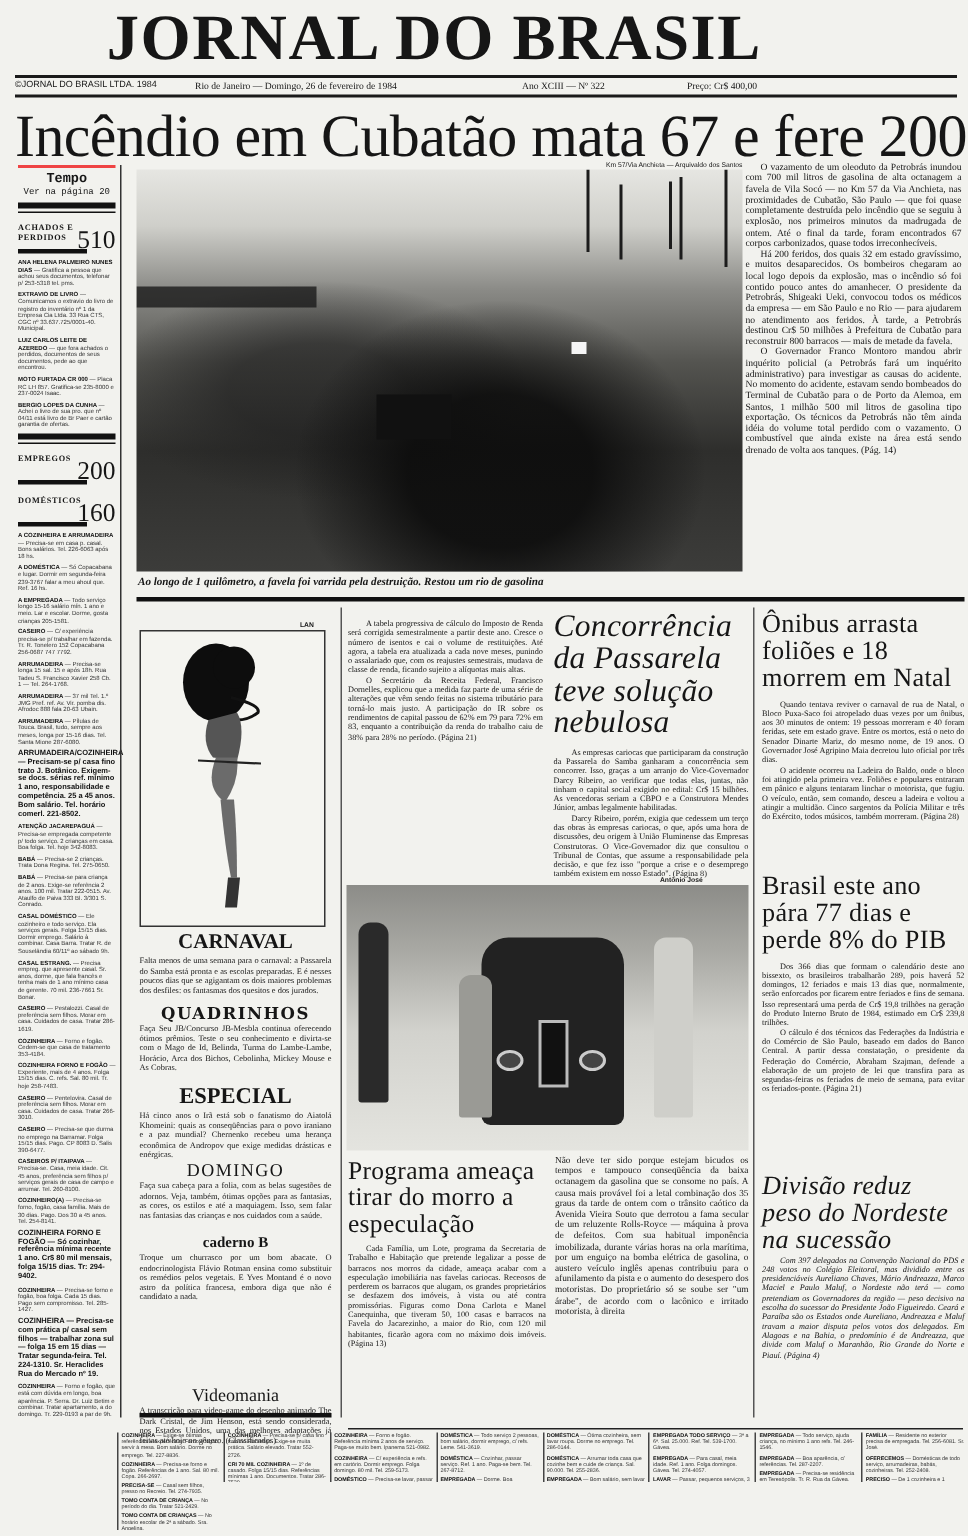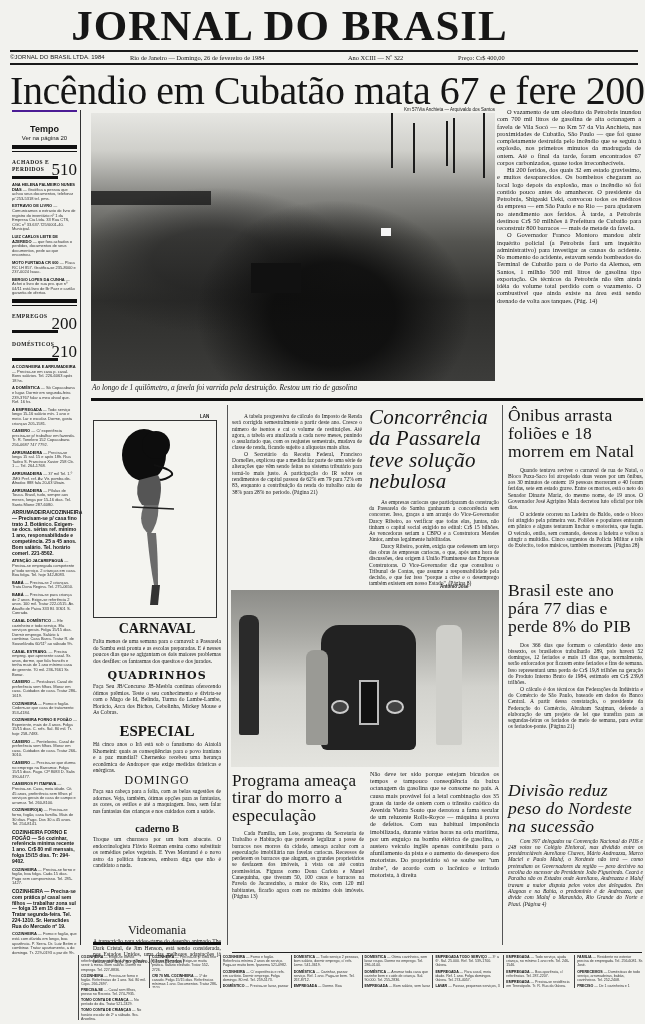--- a/index.html
+++ b/index.html
@@ -11,21 +11,21 @@
   .rule-top { position: absolute; left: 10px; top: 50px; width: 628px; height: 2px; background: #1a1a1a; }
   .dateline { position: absolute; left: 10px; top: 53px; width: 628px; height: 10px; font-size: 6px; font-family: "Liberation Sans", sans-serif; }
   .dateline span { position: absolute; top: 1px; white-space: nowrap; }
   .rule-bot { position: absolute; left: 10px; top: 63px; width: 628px; height: 2px; background: #1a1a1a; }
 
   .headline { position: absolute; left: 10px; top: 70px; width: 630px; font-size: 40px; line-height: 42px; white-space: nowrap; letter-spacing: -0.4px; }
 
   
   .leftcol { position: absolute; left: 12px; top: 110px; width: 65px; font-family: "Liberation Sans", sans-serif; font-size: 4px; line-height: 4.6px; }
   .vrule { position: absolute; left: 80px; top: 110px; width: 1px; height: 835px; background: #333; }
-  .tempo { text-align: center; font-family: Liberation Sans, sans-serif; border-top: 2px solid #4c1d95; padding-top: 12px; }
+  .tempo { text-align: center; font-family: Liberation Mono, monospace; border-top: 2px solid #ef4444; padding-top: 2px; }
   .tempo .t1 { font-size: 9px; font-weight: bold; line-height: 10px; }
   .tempo .t2 { font-size: 6px; line-height: 8px; }
   .thickbar { height: 4px; background: #111; margin: 3px 0 2px 0; }
   .thinbar { height: 1px; background: #111; margin-bottom: 3px; }
   .sect { position: relative; height: 28px; font-family: "Liberation Serif", serif; }
   .sect .sname { position: absolute; left: 0; top: 4px; font-size: 5.5px; font-weight: bold; letter-spacing: 0.5px; line-height: 7px; width: 40px; }
   .sect .snum { position: absolute; right: 0; top: 6px; font-size: 17px; line-height: 18px; }
   .sect .sbar { position: absolute; left: 0; bottom: 4px; width: 46px; height: 3px; background: #111; }
   .ad { margin-bottom: 3px; color: #333; }
   .ad b { color: #111; }
@@ -33,21 +33,21 @@
 
   
   .photo-credit { position: absolute; left: 300px; top: 107px; width: 195px; text-align: right; font-family: "Liberation Sans", sans-serif; font-size: 4.5px; }
   .photo1 { position: absolute; left: 91px; top: 113px; width: 404px; height: 268px;
     background:
       radial-gradient(ellipse at 60% 75%, rgba(10,10,10,0.85) 0 18%, transparent 40%),
       radial-gradient(ellipse at 30% 55%, rgba(30,30,30,0.6) 0 15%, transparent 35%),
       linear-gradient(180deg, #e6e6e2 0%, #cfcfca 14%, #8a8a86 30%, #545450 48%, #2e2e2c 70%, #3c3c3a 100%);
     overflow: hidden; }
   .photo1 .pole { position: absolute; width: 2px; background: #1c1c1c; }
-  .caption1 { position: absolute; left: 92px; top: 383px; width: 404px; font-size: 7.4px; font-style: italic; font-weight: normal; white-space: nowrap; }
+  .caption1 { position: absolute; left: 92px; top: 383px; width: 404px; font-size: 7.4px; font-style: italic; font-weight: bold; white-space: nowrap; }
 
   .lead { position: absolute; left: 497px; top: 108px; width: 144px; font-size: 6.4px; line-height: 7.25px; text-align: justify; }
   .lead p { text-indent: 10px; }
 
   .hrule-mid { position: absolute; left: 91px; top: 398px; width: 552px; height: 3px; background: #111; }
 
   
   .lan { position: absolute; left: 200px; top: 414px; font-family: "Liberation Sans", sans-serif; font-size: 4.5px; font-weight: bold; }
   .cartoon { position: absolute; left: 93px; top: 420px; width: 124px; height: 198px; border: 1px solid #333; background: #f4f4f0; }
   .cartoon svg { position: absolute; left: 20px; top: 4px; }
@@ -119,21 +119,21 @@
   <div class="thickbar"></div>
   <div class="thinbar"></div>
 
   <div class="sect">
     <div class="sname">EMPREGOS</div>
     <div class="snum">200</div>
     <div class="sbar"></div>
   </div>
   <div class="sect">
     <div class="sname">DOMÉSTICOS</div>
-    <div class="snum">210</div>
+    <div class="snum">160</div>
     <div class="sbar"></div>
   </div>
   <div id="domesticos">
       <div class="ad"><b>A COZINHEIRA E ARRUMADEIRA </b><span>— Precisa-se em casa p. casal. Bons salários. Tel. 226-6063 após 18 hs.</span></div>
       <div class="ad"><b>A DOMÉSTICA </b><span>— Só Copacabana e lugar. Dormir em segunda-feira 239-3767 falar a meu ahoul que. Ref. 16 hs.</span></div>
       <div class="ad"><b>A EMPREGADA </b><span>— Todo serviço longo 15-16 salário mín. 1 ano e meio. Lar e escolar. Dorme, gosta crianças 205-1581.</span></div>
       <div class="ad"><b>CASEIRO </b><span>— C/ experiência precisa-se p/ trabalhar em fazenda. Tr. R. Tonelero 152 Copacabana 256-0687 747 7792.</span></div>
       <div class="ad"><b>ARRUMADEIRA </b><span>— Precisa-se longa 15 sal. 15 e após 18h. Rua Tadeu S. Francisco Xavier 258 Cb. 1 — Tel. 264-1768.</span></div>
       <div class="ad"><b>ARRUMADEIRA </b><span>— 37 mil Tel. 1.º JMG Pref. ref. Av. Vir. pomba dis. Afrodoc 888 fala 20-63 Ubain.</span></div>
       <div class="ad"><b>ARRUMADEIRA </b><span>— Pílulas de Touca. Brasil, tudo, sempre aos meses, longa por 15-16 dias. Tel. Santa Mione 287-6080.</span></div>

